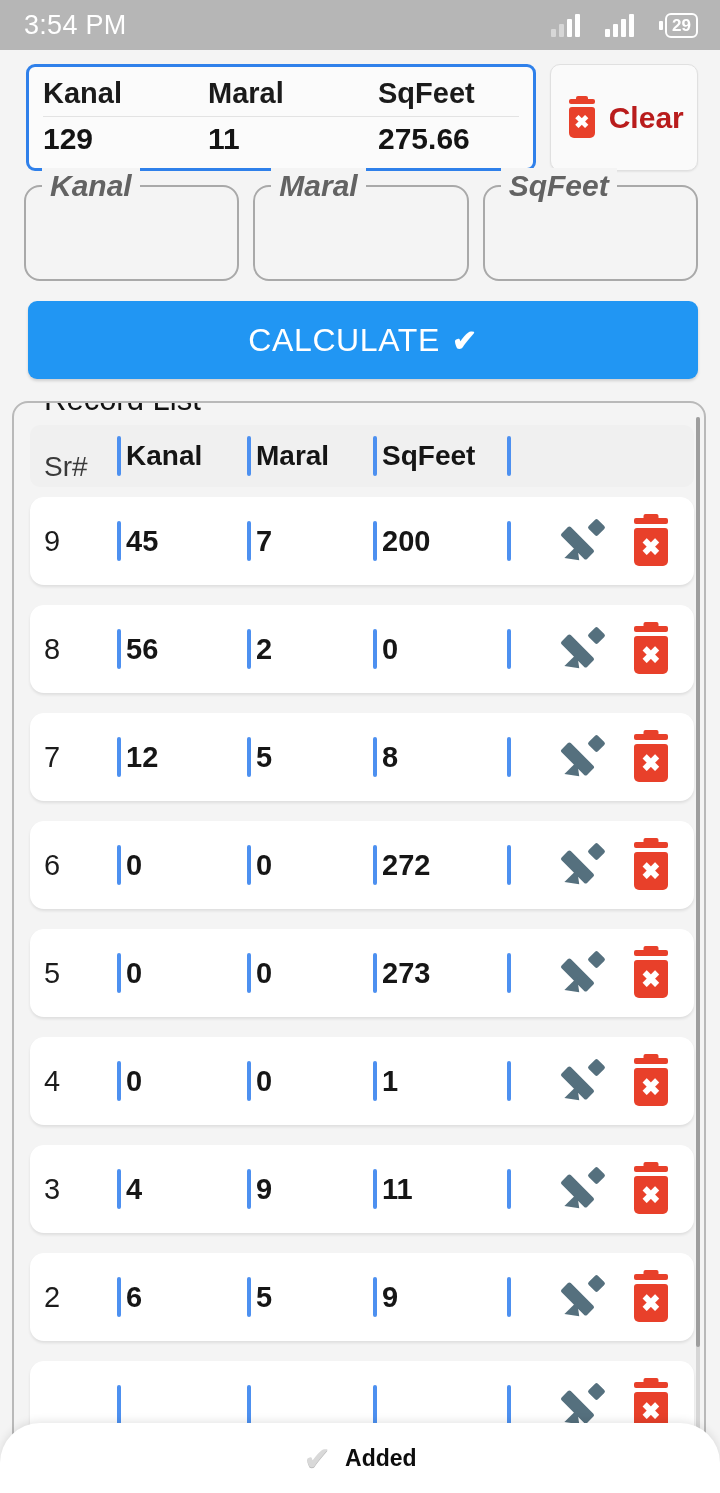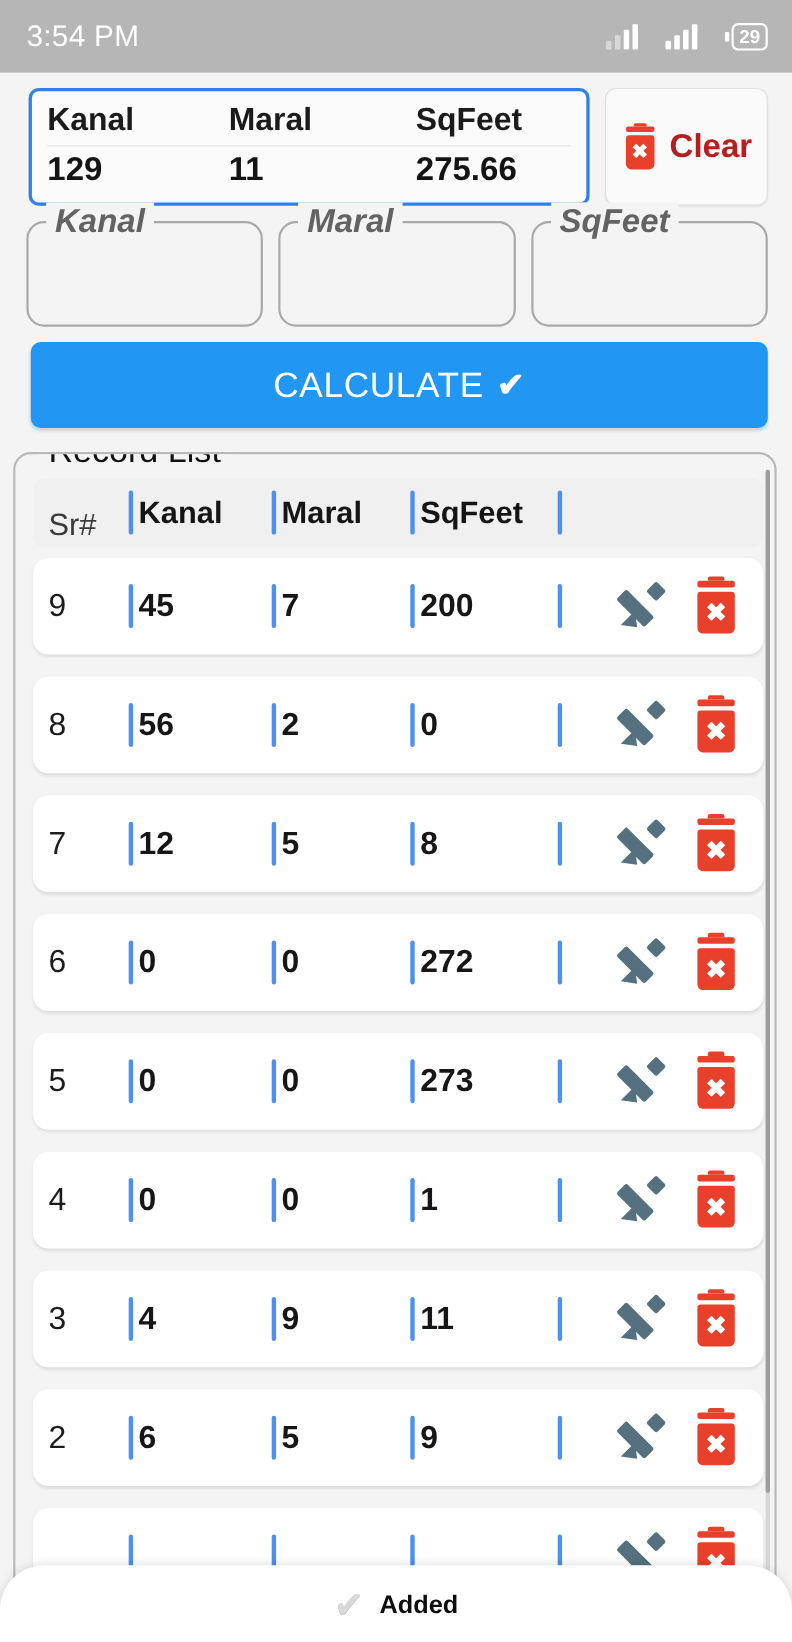--- a/index.html
+++ b/index.html
@@ -6,21 +6,21 @@
   html, body {
     width: 720px; height: 1493px;
     background: #f2f2f2;
     font-family: "Liberation Sans", sans-serif;
     overflow: hidden;
   }
   #app { position: relative; width: 720px; height: 1493px; background: #f4f4f4; }
 
   
   .statusbar {
-    height: 66px; background: #b6b6b6;
+    height: 50px; background: #b6b6b6;
     display: flex; align-items: center; justify-content: space-between;
     padding: 0 22px 0 24px;
   }
   .status-time { color: #ffffff; font-size: 27px; font-weight: 400; letter-spacing: .3px; }
   .status-right { display: flex; align-items: center; gap: 25px; }
   .bars { display: flex; align-items: flex-end; gap: 3px; height: 24px; }
   .bars i { display: block; width: 5px; background: #ffffff; border-radius: 1px; }
   .bars i:nth-child(1){ height: 8px; }
   .bars i:nth-child(2){ height: 13px; }
   .bars i:nth-child(3){ height: 18px; }
@@ -94,21 +94,21 @@
     background: #f4f4f4; color: #636363;
     font-size: 30px; font-weight: 700; font-style: italic; line-height: 1.2;
   }
   .field-input {
     width: 100%; height: 100%; border: 0; outline: 0; background: transparent;
     font-size: 28px; padding: 0 18px; color: #222;
     font-family: "Liberation Sans", sans-serif;
   }
 
   
-  .calc-wrap { padding: 4px 22px 0 28px; margin-top: 10px; }
+  .calc-wrap { padding: 20px 22px 0 28px; }
   .calc-btn {
     width: 100%; height: 78px; background: #2196f3; border: 0; border-radius: 9px;
     color: #fff; font-size: 32px; font-weight: 400; letter-spacing: .6px;
     display: flex; align-items: center; justify-content: center; gap: 12px;
     box-shadow: 0 2px 3px rgba(0,0,0,.15);
     font-family: "Liberation Sans", sans-serif; cursor: pointer;
   }
   .calc-check { font-size: 30px; font-weight: 700; }
 
   

